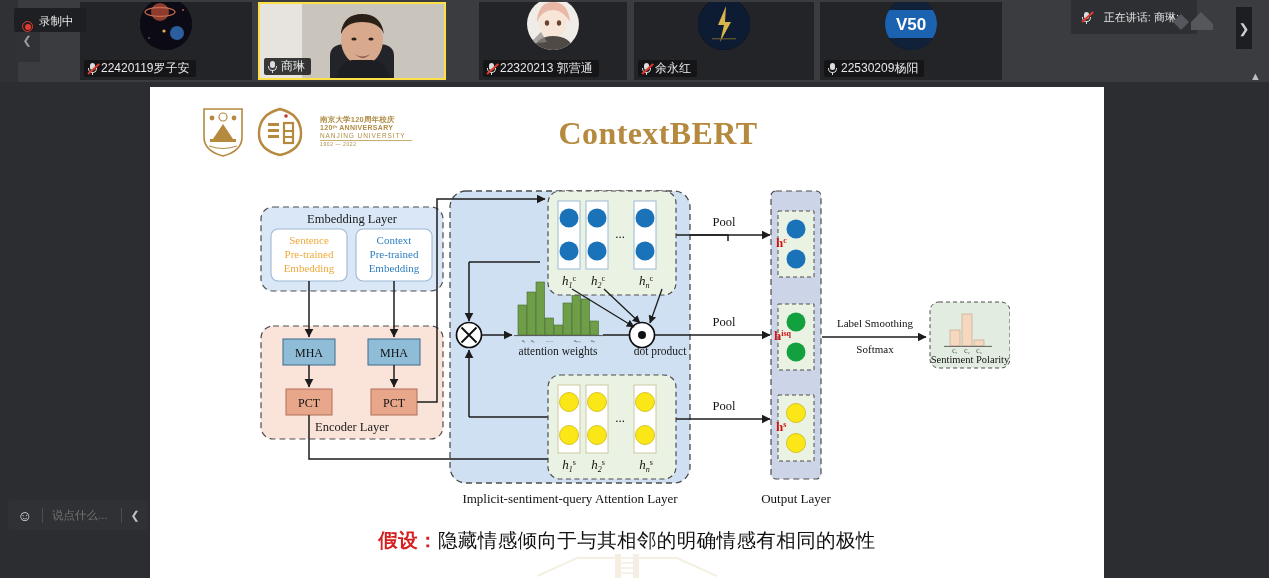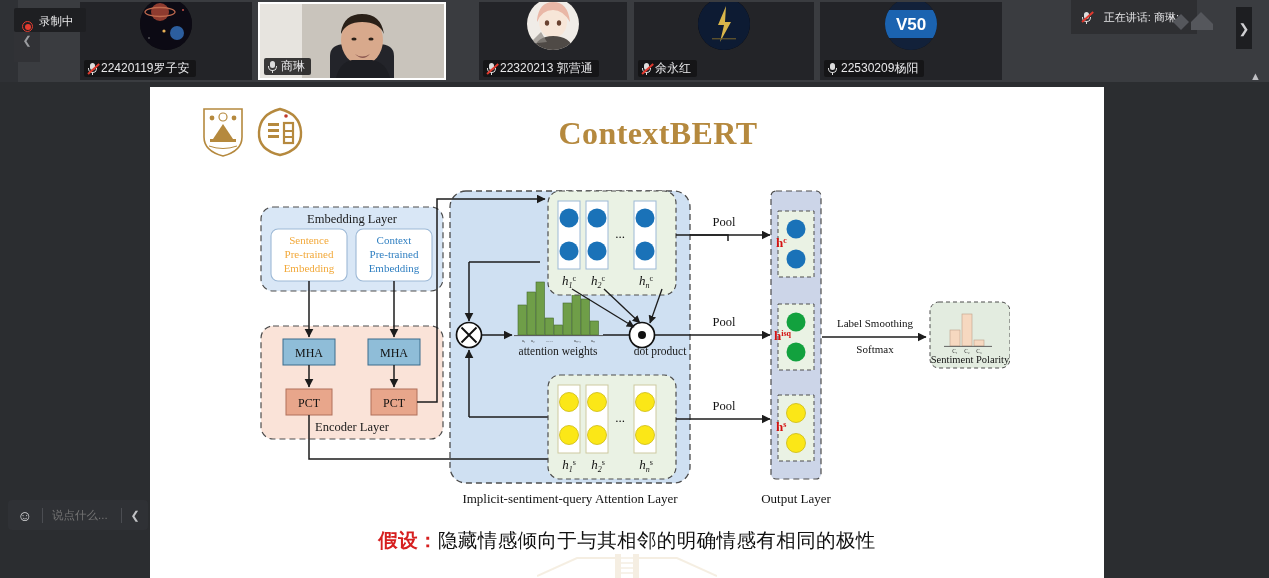--- a/index.html
+++ b/index.html
@@ -15,21 +15,21 @@
   .filmstrip {
     position: absolute; left: 0; top: 0; width: 1269px; height: 82px;
     background: #3a3c40;
   }
   .strip-left-pad { position:absolute; left:0; top:0; width:18px; height:82px; background:#2f3135; }
   .tile {
     position: absolute; top: 2px; height: 78px;
     background: #232428; overflow: hidden;
   }
   .tile-inner { position:absolute; inset:0; }
-  .tile.active { border: 2px solid #ffffff; }
+  .tile.active { border: 2px solid #fde047; }
   .avatar-wrap {
     position: absolute; left: 0; right: 0; top: 0; bottom: 0;
     display: flex; align-items: flex-start; justify-content: center;
   }
   .avatar {
     width: 52px; height: 52px; border-radius: 50%;
     margin-top: -4px; background: #111; overflow:hidden; position:relative;
   }
   .nameplate {
     position: absolute; left: 4px; bottom: 3px;
@@ -330,20 +330,26 @@
         <svg class="nju-seal" viewBox="0 0 52 52">
           <path d="M26 3 Q6 8 5 26 Q4 44 26 49 Q48 44 47 26 Q46 8 26 3 Z" fill="none" stroke="#b5893e" stroke-width="2.4"></path>
           <rect x="14" y="17" width="11" height="3" fill="#b5893e"></rect>
           <rect x="14" y="23" width="11" height="3" fill="#b5893e"></rect>
           <rect x="14" y="29" width="11" height="3" fill="#b5893e"></rect>
           <rect x="30" y="17" width="9" height="20" fill="none" stroke="#b5893e" stroke-width="2.2"></rect>
           <rect x="30" y="24" width="9" height="2" fill="#b5893e"></rect>
           <rect x="30" y="30" width="9" height="2" fill="#b5893e"></rect>
           <circle cx="32" cy="10" r="1.8" fill="#c0392b"></circle>
         </svg>
+        <div class="anni-text">
+          <div class="l1">南京大学120周年校庆</div>
+          <div class="l2">120ᵗʰ ANNIVERSARY</div>
+          <div class="l3">NANJING UNIVERSITY</div>
+          <div class="l4">1902 — 2022</div>
+        </div>
       </div>
 
       <div class="slide-title">
         <span class="slide-title-shift">ContextBERT</span>
       </div>
 
       <div class="figure">
         <svg width="760" height="330" viewBox="0 0 760 330">
           <defs>
             <marker id="ah" markerWidth="7" markerHeight="7" refX="5.6" refY="3" orient="auto">

